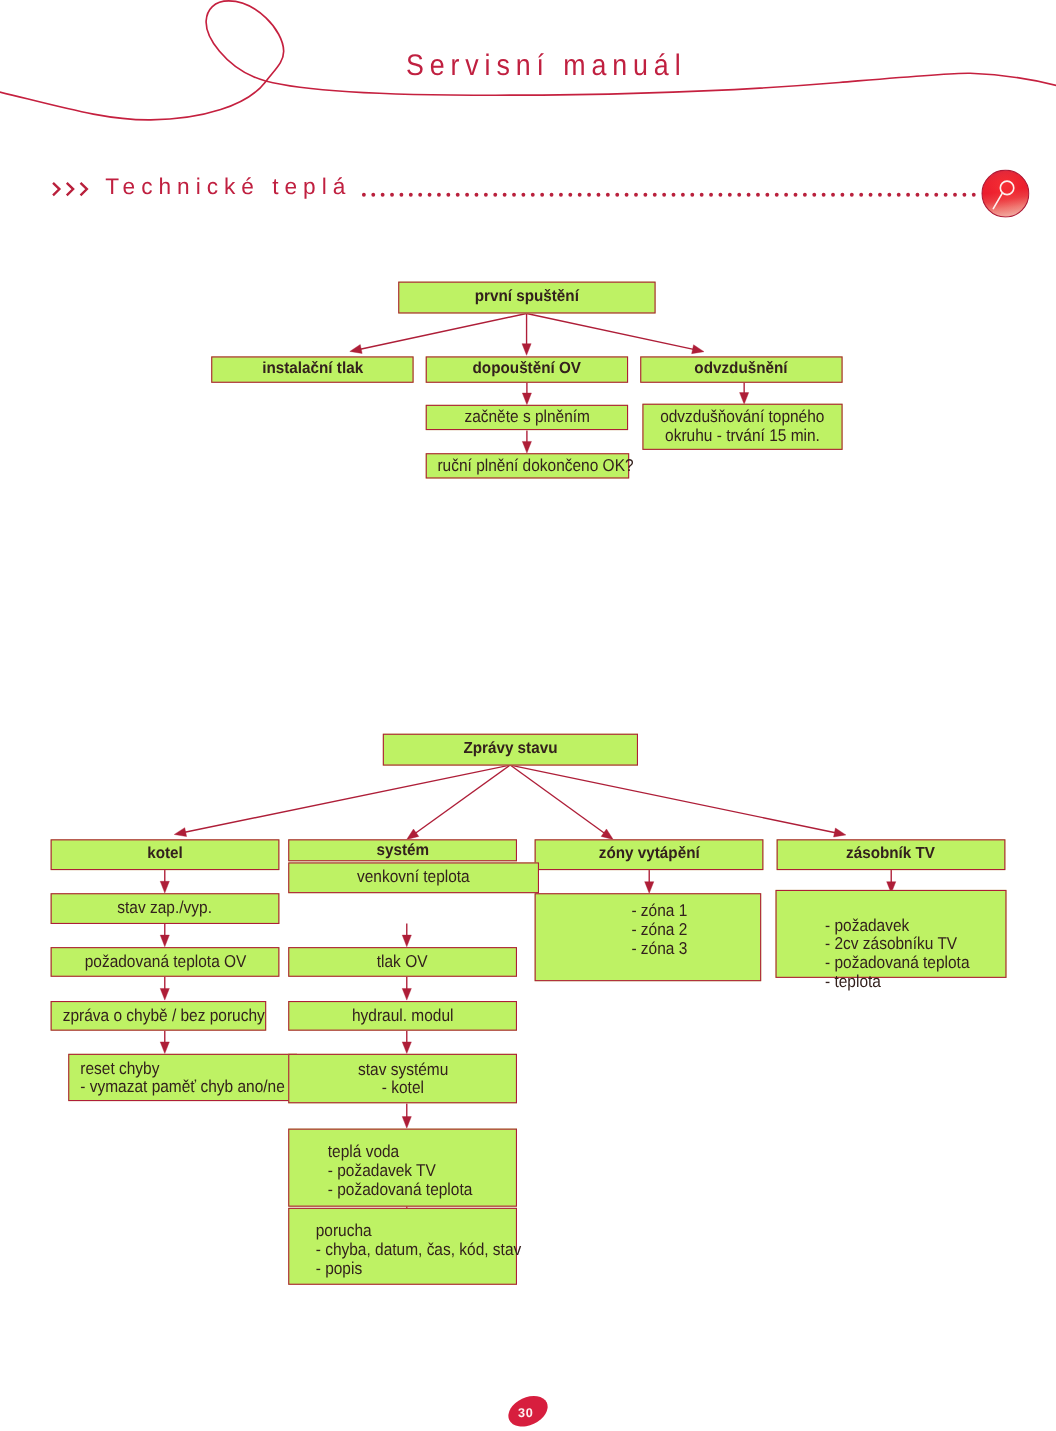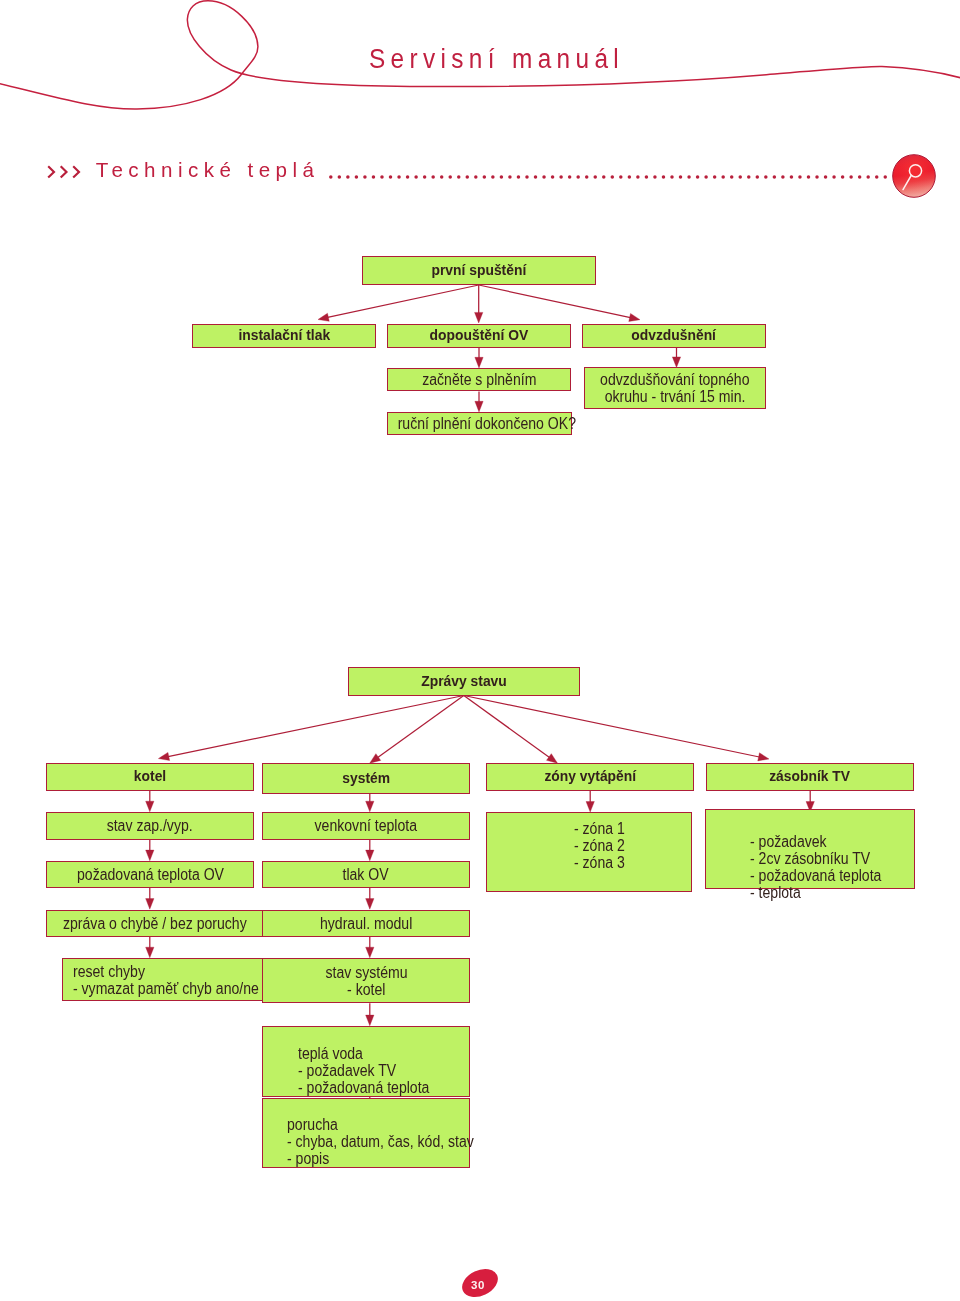--- a/index.html
+++ b/index.html
@@ -11,21 +11,21 @@
   .chev{position:absolute;left:46.5px;top:164.6px;}
   .sec-title{position:absolute;left:95.7px;top:157.6px;font-size:20.6px;color:#c02040;letter-spacing:5.45px;
              white-space:nowrap;}
   .dots{position:absolute;left:328.7px;top:173.1px;}
   .mag{position:absolute;left:892px;top:154px;width:44px;height:44px;}
   .box{position:absolute;box-sizing:border-box;background:#bef264;border:1.7px solid #ae1e38;
        color:#33211d;font-size:15.6px;line-height:17px;}
   .box.b{font-weight:bold;font-size:14.6px;}
   .ctr{display:flex;align-items:center;justify-content:center;text-align:center;}
   .lft{display:flex;align-items:center;justify-content:flex-start;text-align:left;margin-left:16px;}
-  .lfttop{display:flex;align-items:flex-end;justify-content:flex-start;text-align:left;}
+  .lfttop{display:flex;align-items:center;justify-content:flex-start;text-align:left;}
   .lines{width:100%;}
   .ln{white-space:nowrap;}
   .cb{display:flex;align-items:flex-start;justify-content:center;}
   .cb .lines{width:auto;margin-left:26px;}
   .sx{display:inline-block;transform:scaleX(0.902);transform-origin:left center;}
   .box.b .sx{transform:scaleX(0.95);}
   .ctr .ln{text-align:center;}
   .ctr .sx{transform-origin:center center;}
   #flow{position:absolute;left:0;top:0;width:960px;height:1301px;pointer-events:none;}
   .pagenum{position:absolute;left:460px;top:1265px;width:40px;height:34px;}
@@ -243,21 +243,21 @@
       <div class="lines">
         <div class="ln"><span class="sx">Zprávy stavu</span></div>
       </div>
     </div>
 
   <div class="box b ctr" style="left:46px;top:763px;width:208px;height:27.5px">
       <div class="lines">
         <div class="ln"><span class="sx">kotel</span></div>
       </div>
     </div>
-  <div class="box b ctr" style="left:262px;top:763px;width:208px;height:31px">
+  <div class="box b ctr" style="left:262px;top:763px;width:208px;height:20px">
       <div class="lines">
         <div class="ln"><span class="sx">systém</span></div>
       </div>
     </div>
   <div class="box b ctr" style="left:486px;top:763px;width:208px;height:27.5px">
       <div class="lines">
         <div class="ln"><span class="sx">zóny vytápění</span></div>
       </div>
     </div>
   <div class="box b ctr" style="left:706px;top:763px;width:208px;height:27.5px">
@@ -269,33 +269,33 @@
   <div class="box ctr" style="left:46px;top:812px;width:208px;height:27.5px">
       <div class="lines">
         <div class="ln"><span class="sx">stav zap./vyp.</span></div>
       </div>
     </div>
   <div class="box ctr" style="left:46px;top:861px;width:208px;height:27px">
       <div class="lines">
         <div class="ln"><span class="sx">požadovaná teplota OV</span></div>
       </div>
     </div>
-  <div class="box ctr" style="left:46px;top:909.5px;width:217px;height:27.5px">
+  <div class="box ctr" style="left:46px;top:909.5px;width:196px;height:27.5px">
       <div class="lines">
         <div class="ln"><span class="sx">zpráva o chybě / bez poruchy</span></div>
       </div>
     </div>
   <div class="box lft" style="left:46px;top:958px;width:208px;height:43px;padding-left:9.9px">
       <div class="lines">
         <div class="ln"><span class="sx">reset chyby</span></div>
         <div class="ln"><span class="sx">- vymazat paměť chyb ano/ne</span></div>
       </div>
     </div>
 
-  <div class="box ctr" style="left:262px;top:812px;width:208px;height:27.5px">
+  <div class="box ctr" style="left:262px;top:784px;width:228px;height:27.5px">
       <div class="lines">
         <div class="ln"><span class="sx">venkovní teplota</span></div>
       </div>
     </div>
   <div class="box ctr" style="left:262px;top:861px;width:208px;height:27px">
       <div class="lines">
         <div class="ln"><span class="sx">tlak OV</span></div>
       </div>
     </div>
   <div class="box ctr" style="left:262px;top:909.5px;width:208px;height:27.5px">

